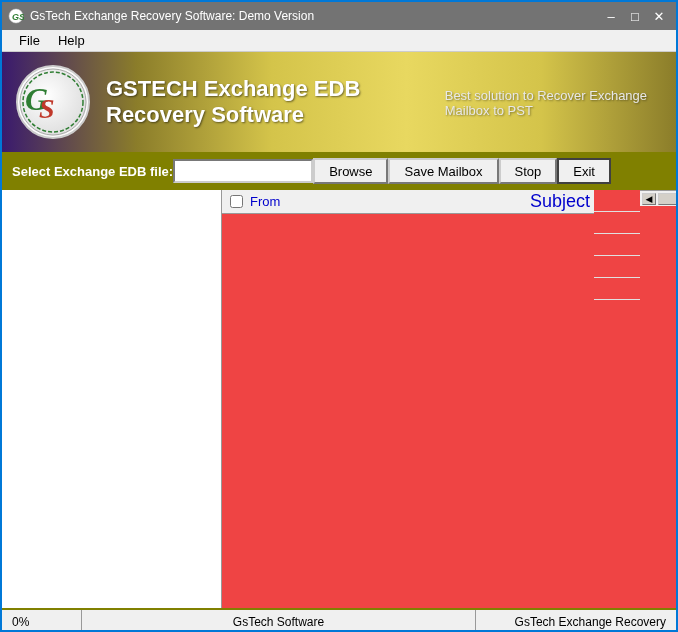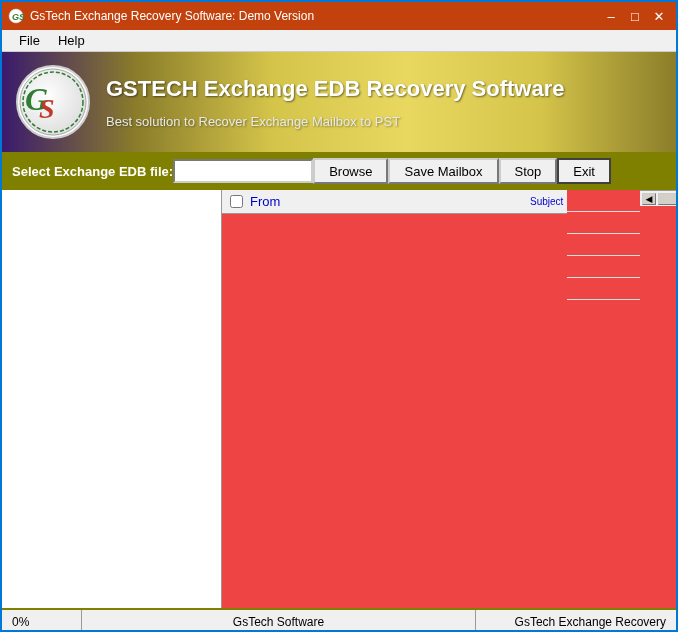--- a/index.html
+++ b/index.html
@@ -8,21 +8,21 @@
       height: 632px;
       font-family: 'Segoe UI', Tahoma, sans-serif;
       font-size: 13px;
       background: #f0f0f0;
       overflow: hidden;
       border: 2px solid #0078d7;
     }
 
     
     .title-bar {
-      background: #c2410c;
+      background: #737373;
       color: white;
       height: 28px;
       display: flex;
       align-items: center;
       justify-content: space-between;
       padding: 0 6px;
       user-select: none;
     }
     .title-bar-left {
       display: flex;
@@ -96,21 +96,21 @@
       height: 68px;
       border-radius: 50%;
       background: radial-gradient(circle at 40% 40%, #fff 0%, #e8e8e8 100%);
       display: flex;
       align-items: center;
       justify-content: center;
       position: relative;
     }
     .header-text-block {
       display: flex;
-      flex-direction: column;
+      flex-direction: row;
       justify-content: space-between;
     }
     .header-title {
       font-size: 22px;
       font-weight: bold;
       color: white;
       text-shadow: 1px 1px 2px rgba(0,0,0,0.5);
     }
     .header-subtitle {
       font-size: 13px;
@@ -201,21 +201,21 @@
       width: 280px;
       font-weight: normal;
       color: #0000cc;
       font-size: 13px;
       padding-left: 4px;
     }
     .list-col-subject {
       flex: 1;
       font-weight: normal;
       color: #0000cc;
-      font-size: 10px;
+      font-size: 18px;
       padding-left: 4px;
     }
 
     
     .list-body {
       flex: 1;
       overflow-y: auto;
       overflow-x: hidden;
     }
     .list-row {

